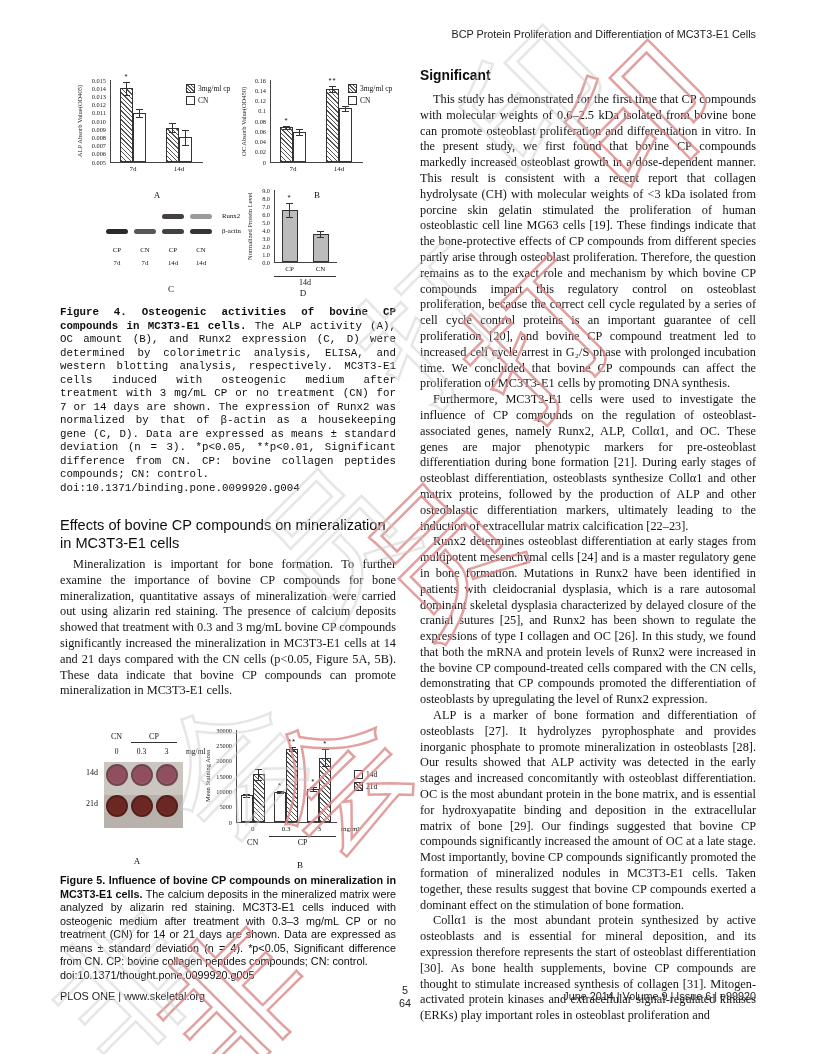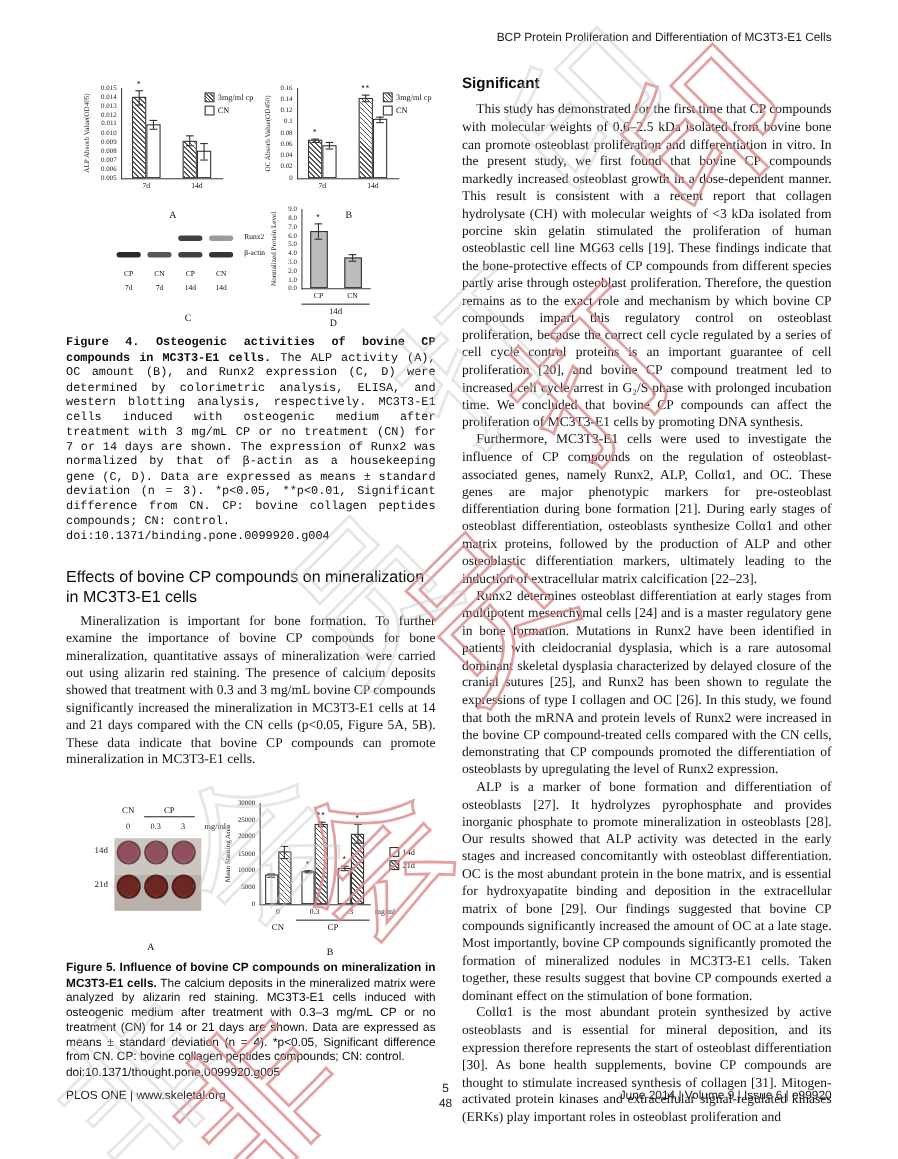--- a/index.html
+++ b/index.html
@@ -271,21 +271,21 @@
       <p class="ind">Furthermore, MC3T3-E1 cells were used to investigate the influence of CP compounds on the regulation of osteoblast-associated genes, namely Runx2, ALP, Collα1, and OC. These genes are major phenotypic markers for pre-osteoblast differentiation during bone formation [21]. During early stages of osteoblast differentiation, osteoblasts synthesize Collα1 and other matrix proteins, followed by the production of ALP and other osteoblastic differentiation markers, ultimately leading to the induction of extracellular matrix calcification [22–23].</p>
       <p class="ind">Runx2 determines osteoblast differentiation at early stages from multipotent mesenchymal cells [24] and is a master regulatory gene in bone formation. Mutations in Runx2 have been identified in patients with cleidocranial dysplasia, which is a rare autosomal dominant skeletal dysplasia characterized by delayed closure of the cranial sutures [25], and Runx2 has been shown to regulate the expressions of type I collagen and OC [26]. In this study, we found that both the mRNA and protein levels of Runx2 were increased in the bovine CP compound-treated cells compared with the CN cells, demonstrating that CP compounds promoted the differentiation of osteoblasts by upregulating the level of Runx2 expression.</p>
       <p class="ind">ALP is a marker of bone formation and differentiation of osteoblasts [27]. It hydrolyzes pyrophosphate and provides inorganic phosphate to promote mineralization in osteoblasts [28]. Our results showed that ALP activity was detected in the early stages and increased concomitantly with osteoblast differentiation. OC is the most abundant protein in the bone matrix, and is essential for hydroxyapatite binding and deposition in the extracellular matrix of bone [29]. Our findings suggested that bovine CP compounds significantly increased the amount of OC at a late stage. Most importantly, bovine CP compounds significantly promoted the formation of mineralized nodules in MC3T3-E1 cells. Taken together, these results suggest that bovine CP compounds exerted a dominant effect on the stimulation of bone formation.</p>
       <p class="ind">Collα1 is the most abundant protein synthesized by active osteoblasts and is essential for mineral deposition, and its expression therefore represents the start of osteoblast differentiation [30]. As bone health supplements, bovine CP compounds are thought to stimulate increased synthesis of collagen [31]. Mitogen-activated protein kinases and extracellular signal-regulated kinases (ERKs) play important roles in osteoblast proliferation and</p>
     </div>
   </div>
 
   <div class="abs ftr" style="left:60px;top:990px;">PLOS ONE | www.skeletal.org</div>
   <div class="abs ftr" style="left:392px;top:984px;width:26px;text-align:center;line-height:13px;">
     <div>5</div>
-    <div>48</div>
+    <div>64</div>
   </div>
   <div class="abs ftr" style="right:60px;top:990px;">June 2014 | Volume 9 | Issue 6 | e99920</div>
 
   <div id="wm-root">
       <div class="wm" style="left: 155px; top: 920px; width: 160px; height: 160px; transform: rotate(-45deg); opacity: 0.8;"><svg width="160" height="160" viewBox="0 0 160 160">
           <text x="80" y="125" text-anchor="middle" font-size="140" font-family="Liberation Sans, sans-serif" fill="none" stroke="#dc8a8a" stroke-width="2.5">非</text>
         </svg></div>
       <div class="wm" style="left: 257px; top: 700px; width: 160px; height: 160px; transform: rotate(-45deg); opacity: 0.8;"><svg width="160" height="160" viewBox="0 0 160 160">
           <text x="80" y="125" text-anchor="middle" font-size="140" font-family="Liberation Sans, sans-serif" fill="none" stroke="#dc8a8a" stroke-width="2.5">会</text>
         </svg></div>

